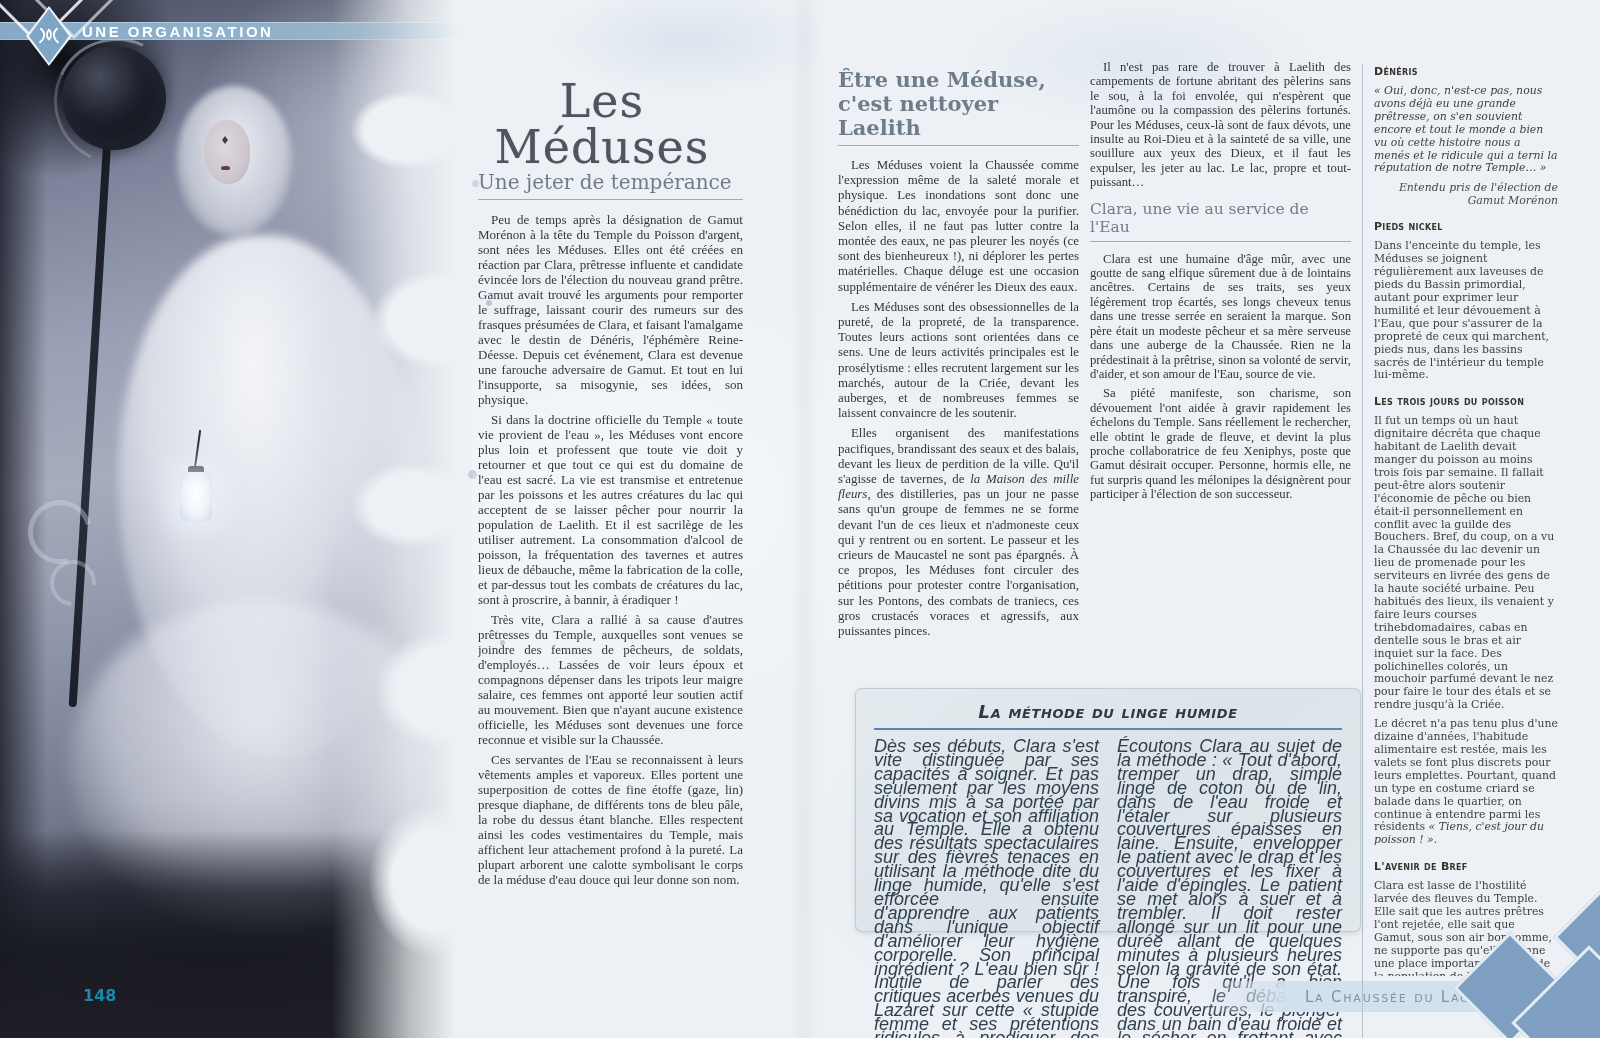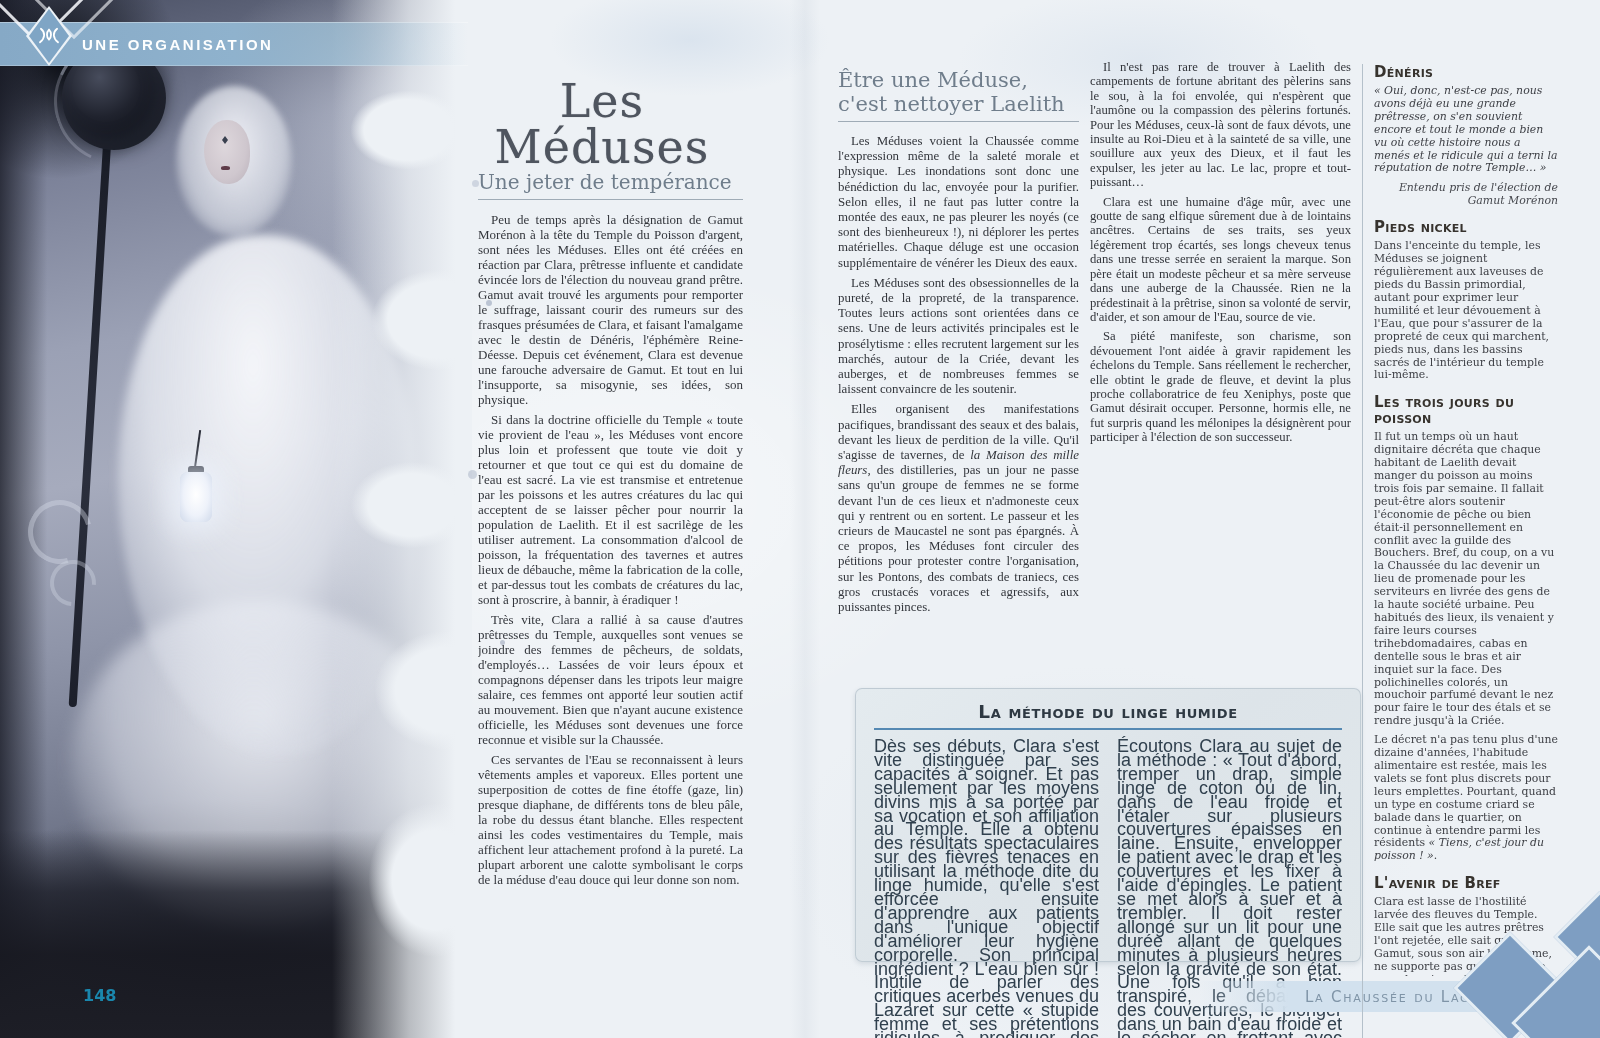--- a/index.html
+++ b/index.html
@@ -65,21 +65,21 @@
       radial-gradient(ellipse 95px 110px at 435px 880px, #edf1f5 45%, rgba(237,241,245,0) 70%); }
   .spl { position:absolute; border-radius:50%; }
   .spl1 { left:486px; top:300px; width:6px; height:6px; background:rgba(145,158,182,.55); }
   .spl2 { left:468px; top:470px; width:9px; height:9px; background:rgba(150,162,186,.4); }
   .spl3 { left:500px; top:640px; width:5px; height:5px; background:rgba(140,152,176,.5); }
   .spl4 { left:472px; top:180px; width:7px; height:7px; background:rgba(150,160,185,.35); }
   .gutter { position:absolute; left:790px; top:0; width:30px; height:100%;
     background:linear-gradient(90deg, transparent, rgba(110,130,155,.07) 50%, transparent); }
 
   
-  .banner { position:absolute; left:0; top:22px; width:468px; height:44px; z-index:30;
+  .banner { position:absolute; left:0; top:22px; width:468px; height:18px; z-index:30;
     display:flex; align-items:center; padding-left:82px; box-sizing:border-box;
     background:linear-gradient(90deg,#86a9c6 0%,#8fb2cd 50%, rgba(160,195,217,.75) 72%, rgba(190,216,232,.25) 92%, rgba(200,220,235,0) 100%);
     box-shadow:inset 0 1px 0 rgba(255,255,255,.35), inset 0 -1px 0 rgba(255,255,255,.25); }
   .banner-label { font-family:"Liberation Sans", sans-serif; font-weight:bold; font-size:15px;
     letter-spacing:2.5px; color:#fdfefe; }
   .ld-o { position:absolute; transform:rotate(45deg); border:3px solid rgba(250,252,255,.85); z-index:31; }
   .ld-o1 { left:6px; top:-32px; width:58px; height:58px; }
   .ld-o2 { left:42px; top:-38px; width:58px; height:58px; border-color:rgba(250,252,255,.6); }
   .ld-solid { position:absolute; left:26px; top:6px; width:46px; height:60px; z-index:32;
     clip-path:polygon(50% 0,100% 50%,50% 100%,0 50%); background:#ecf2f7;
@@ -91,43 +91,43 @@
   .title { position:absolute; left:452px; top:78px; width:300px; margin:0; text-align:center;
     font-family:"DejaVu Serif", serif; font-weight:normal; font-size:46px; line-height:1;
     color:#4f555f; letter-spacing:1px; text-shadow:0 0 1px rgba(60,65,75,.35); }
   .col { position:absolute; }
   .col1 { left:478px; top:170px; width:265px; height:800px; overflow:hidden; }
   .col2 { left:838px; top:68px;  width:241px; height:592px; overflow:hidden; }
   .col3 { left:1090px; top:60px; width:261px; height:622px; overflow:hidden; }
   .sec-h { font-family:"DejaVu Serif", serif; font-weight:normal; color:#6f7d8b;
     border-bottom:1px solid #9fabb6; margin:0 0 12px 0; padding-bottom:5px; }
   .col1 .sec-h { font-size:20px; }
-  .col2 .sec-h { font-size:21px; line-height:24px; }
+  .col2 .sec-h { font-size:21px; line-height:24px;font-weight:bold; }
   .col3 .sec-h { font-size:15.5px; margin:10px 0 10px; }
   .bt { text-align:justify; text-indent:13px; margin:0 0 5px 0; color:#33363c; }
   .col1 .bt { font-size:13px;   line-height:15px; }
   .col2 .bt { font-size:12.9px; line-height:15.2px; }
   .col3 .bt { font-size:12.7px; line-height:14.4px; }
 
   
   .rule-v { position:absolute; left:1362px; top:64px; width:1px; height:974px; background:#b4c0ca; z-index:26; }
   .sidebar { position:absolute; left:1374px; top:64px; width:184px; height:912px; overflow:hidden; }
   .sb-h { font-family:"DejaVu Sans", sans-serif; font-variant:small-caps; font-weight:600;
-    font-size:15px; line-height:16px; letter-spacing:.3px; color:#37332e; margin:12px 0 5px; }
+    font-size:11px; line-height:16px; letter-spacing:.3px; color:#37332e; margin:12px 0 5px; }
   .sb-item:first-child .sb-h { margin-top:0; }
   .sb-t { font-family:"DejaVu Serif", serif; font-size:10.9px; line-height:12.9px; color:#3e4046; margin:0 0 6px; }
   .sb-quote { font-style:italic; }
   .sb-attr { font-family:"DejaVu Serif", serif; font-style:italic; font-size:10.9px; line-height:13px;
     color:#46484e; text-align:right; margin:0 0 4px; }
 
   
-  .method-box { position:absolute; left:855px; top:688px; width:506px; height:274px; box-sizing:border-box;
+  .method-box { position:absolute; left:855px; top:688px; width:506px; height:244px; box-sizing:border-box;
     padding:12px 18px 19px; border-radius:7px; border:1px solid rgba(160,175,188,.5);
     background:linear-gradient(140deg,#e4ebef 0%,#dde4e9 50%,#e1e8ec 100%);
-    box-shadow:0 2px 5px rgba(90,110,130,.18); }
+    box-shadow:0 2px 5px rgba(90,110,130,.18);font-style:italic; }
   .mb-title { margin:0; text-align:center; font-family:"DejaVu Sans", sans-serif; font-variant:small-caps;
     font-weight:bold; font-size:18.5px; color:#2e3943; letter-spacing:.6px; }
   .mb-rule { height:2px; background:#5589b3; margin:6px 0 10px; }
   .mb-cols { display:flex; gap:18px; }
   .mb-col { flex:1; margin:0; font-family:"Liberation Sans", sans-serif; font-size:18px;
     line-height:13.9px; color:#30404e; text-align:justify; }
 
   
   .footer-band { position:absolute; left:1200px; top:981px; width:400px; height:31px; z-index:24;
     display:flex; align-items:center; justify-content:flex-end; gap:9px;
@@ -199,20 +199,21 @@
 
   <div class="col col2">
     <h2 class="sec-h"><span>Être une Méduse,</span><br><span>c'est nettoyer Laelith</span></h2>
     <p class="bt">Les Méduses voient la Chaussée comme l'expression même de la saleté morale et physique. Les inondations sont donc une bénédiction du lac, envoyée pour la purifier. Selon elles, il ne faut pas lutter contre la montée des eaux, ne pas pleurer les noyés (ce sont des bienheureux !), ni déplorer les pertes matérielles. Chaque déluge est une occasion supplémentaire de vénérer les Dieux des eaux.</p>
     <p class="bt">Les Méduses sont des obsessionnelles de la pureté, de la propreté, de la transparence. Toutes leurs actions sont orientées dans ce sens. Une de leurs activités principales est le prosélytisme : elles recrutent largement sur les marchés, autour de la Criée, devant les auberges, et de nombreuses femmes se laissent convaincre de les soutenir.</p>
     <p class="bt"><span>Elles organisent des manifestations pacifiques, brandissant des seaux et des balais, devant les lieux de perdition de la ville. Qu'il s'agisse de tavernes, de </span><em>la Maison des mille fleurs</em><span>, des distilleries, pas un jour ne passe sans qu'un groupe de femmes ne se forme devant l'un de ces lieux et n'admoneste ceux qui y rentrent ou en sortent. Le passeur et les crieurs de Maucastel ne sont pas épargnés. À ce propos, les Méduses font circuler des pétitions pour protester contre l'organisation, sur les Pontons, des combats de traniecs, ces gros crustacés voraces et agressifs, aux puissantes pinces.</span></p>
   </div>
 
   <div class="col col3">
     <p class="bt">Il n'est pas rare de trouver à Laelith des campements de fortune abritant des pèlerins sans le sou, à la foi envolée, qui n'espèrent que l'aumône ou la compassion des pèlerins fortunés. Pour les Méduses, ceux-là sont de faux dévots, une insulte au Roi-Dieu et à la sainteté de sa ville, une souillure aux yeux des Dieux, et il faut les expulser, les jeter au lac. Le lac, propre et tout-puissant…</p>
+    <h2 class="sec-h">Clara, une vie au service de l'Eau</h2>
     <p class="bt">Clara est une humaine d'âge mûr, avec une goutte de sang elfique sûrement due à de lointains ancêtres. Certains de ses traits, ses yeux légèrement trop écartés, ses longs cheveux tenus dans une tresse serrée en seraient la marque. Son père était un modeste pêcheur et sa mère serveuse dans une auberge de la Chaussée. Rien ne la prédestinait à la prêtrise, sinon sa volonté de servir, d'aider, et son amour de l'Eau, source de vie.</p>
     <p class="bt">Sa piété manifeste, son charisme, son dévouement l'ont aidée à gravir rapidement les échelons du Temple. Sans réellement le rechercher, elle obtint le grade de fleuve, et devint la plus proche collaboratrice de feu Xeniphys, poste que Gamut désirait occuper. Personne, hormis elle, ne fut surpris quand les mélonipes la désignèrent pour participer à l'élection de son successeur.</p>
   </div>
 
   <div class="rule-v"></div>
   <aside class="sidebar">
     <div class="sb-item">
       <h4 class="sb-h">Dénéris</h4>
       <p class="sb-t sb-quote">« Oui, donc, n'est-ce pas, nous avons déjà eu une grande prêtresse, on s'en souvient encore et tout le monde a bien vu où cette histoire nous a menés et le ridicule qui a terni la réputation de notre Temple… »</p>
       <p class="sb-attr">Entendu pris de l'élection de Gamut Morénon</p>

